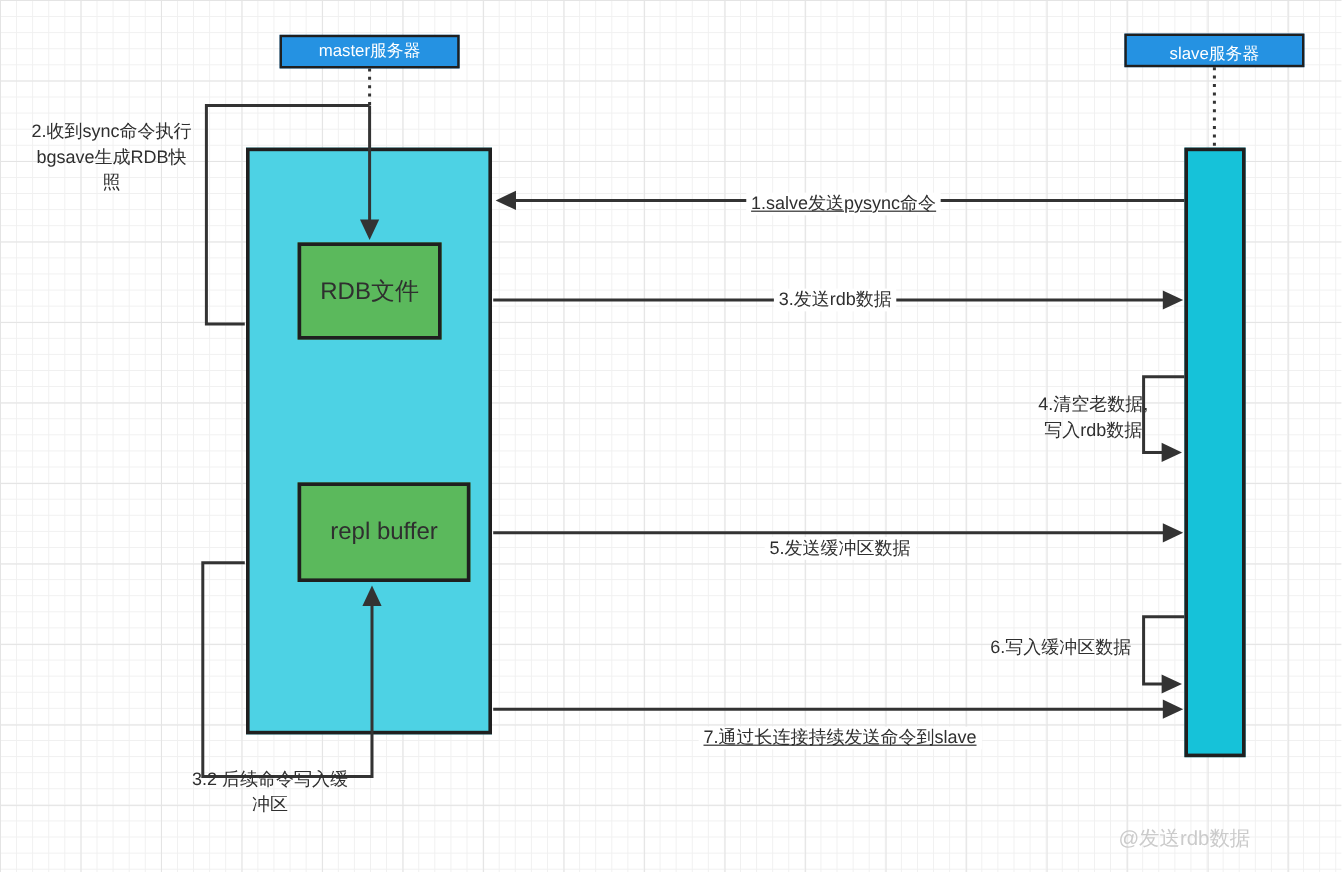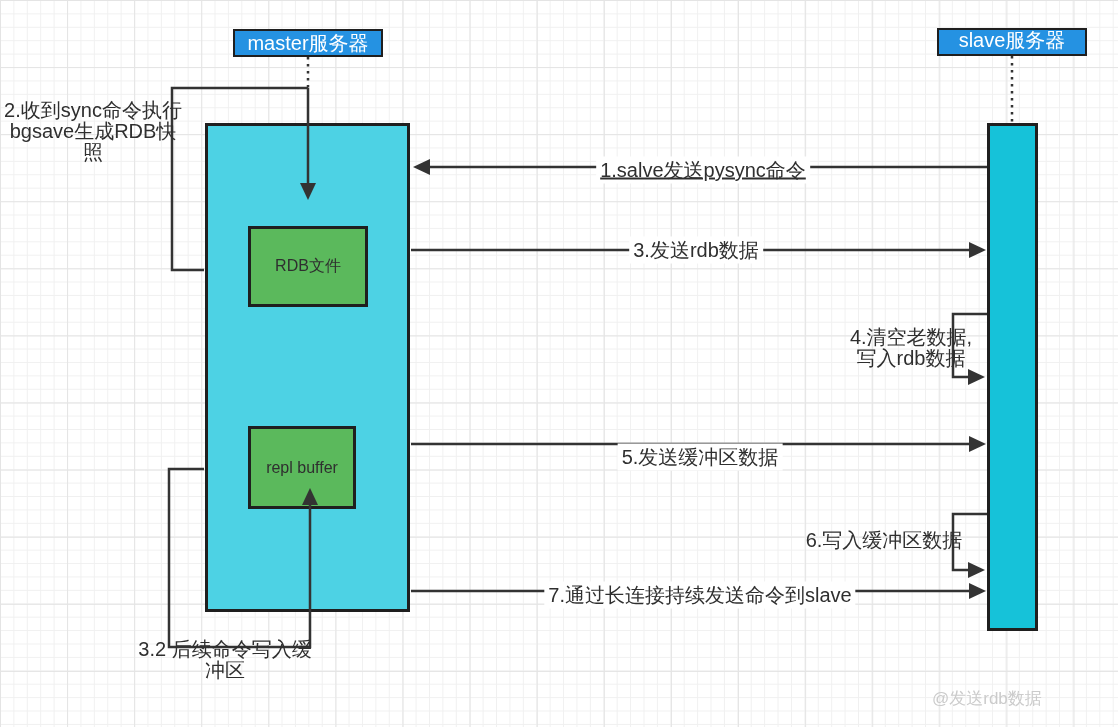--- a/index.html
+++ b/index.html
@@ -19,35 +19,34 @@
   .node{
     position:absolute;
     box-sizing:border-box;
     border:2px solid #1f1f1f;
     display:flex;align-items:center;justify-content:center;
     color:#2f2f2f;
   }
   .title-node{
     background:#2592e2;
     color:#ffffff;
-    font-size:20px;
+    font-size:14px;
     border-width:2px;
   }
   .activation{border-width:3px;}
   .green-box{
     background:#5bb95c;
-    font-size:16px;
+    font-size:20px;
     border-width:3px;
-    margin-top:24px;
   }
   .svg-layer{position:absolute;left:0;top:0;z-index:5;}
   .lbl{
     position:absolute;
     z-index:6;
-    font-size:20px;
+    font-size:15px;
     color:#2f2f2f;
     white-space:nowrap;
     transform:translate(-50%,-50%);
   }
   .lbl.on-line{background:#ffffff;padding:0 4px;}
   .lbl.multi{text-align:center;line-height:21px;}
   .watermark{
     position:absolute;
     z-index:6;
     font-size:17px;
@@ -66,21 +65,21 @@
   <div class="node title-node" style="left:937px;top:28px;width:150px;height:28px;align-items:flex-end;">
     <span>slave服务器</span>
   </div>
 
   <div class="node activation" style="left:205px;top:123px;width:205px;height:489px;background:#4dd2e4;"></div>
   <div class="node activation" style="left:987px;top:123px;width:51px;height:508px;background:#16c2d9;"></div>
 
   <div class="node green-box" style="left:248px;top:202px;width:120px;height:81px;">
     <span>RDB文件</span>
   </div>
-  <div class="node green-box" style="left:248px;top:402px;width:108px;height:83px;">
+  <div class="node green-box" style="left:248px;top:402px;width:144px;height:83px;">
     <span>repl buffer</span>
   </div>
 
   <svg class="svg-layer" width="1118" height="727" viewBox="0 0 1118 727">
     <g stroke="#333333" stroke-width="2.5" fill="none">
 
       <path d="M308 57 L308 88" stroke-dasharray="2.5 4.5"></path>
       <path d="M1012 56 L1012 122" stroke-dasharray="2.5 4.5"></path>
 
       <path d="M308 88 L172 88 L172 270 L204 270"></path>
@@ -114,21 +113,21 @@
   </svg>
 
   <div class="lbl on-line" style="left:703px;top:170px;text-decoration:underline;">1.salve发送pysync命令</div>
   <div class="lbl on-line" style="left:696px;top:250px;">3.发送rdb数据</div>
   <div class="lbl multi" style="left:899px;top:348px;margin-left:12px;">
     <div>4.清空老数据,</div>
     <div>写入rdb数据</div>
   </div>
   <div class="lbl on-line" style="left:700px;top:457px;">5.发送缓冲区数据</div>
   <div class="lbl" style="left:884px;top:540px;">6.写入缓冲区数据</div>
-  <div class="lbl on-line" style="left:700px;top:595px;">7.通过长连接持续发送命令到slave</div>
+  <div class="lbl on-line" style="left:700px;top:615px;text-decoration:underline;">7.通过长连接持续发送命令到slave</div>
 
   <div class="lbl multi" style="left:93px;top:131px;">
     <div>2.收到sync命令执行</div>
     <div>bgsave生成RDB快</div>
     <div>照</div>
   </div>
   <div class="lbl multi" style="left:225px;top:660px;">
     <div>3.2 后续命令写入缓</div>
     <div>冲区</div>
   </div>

